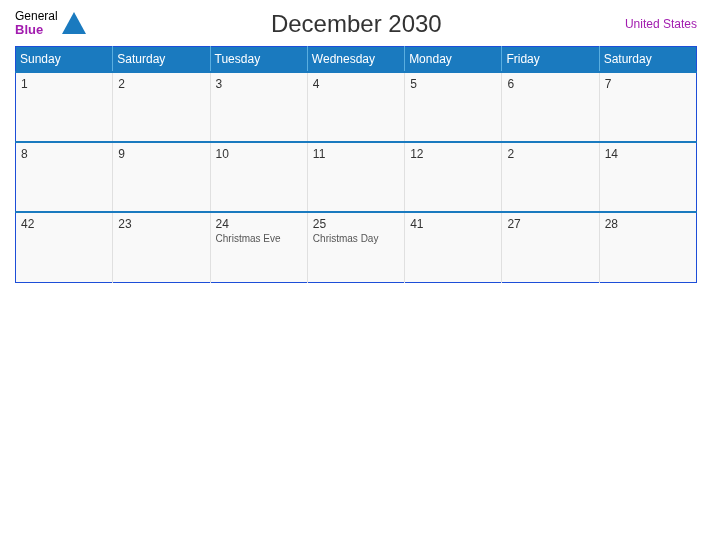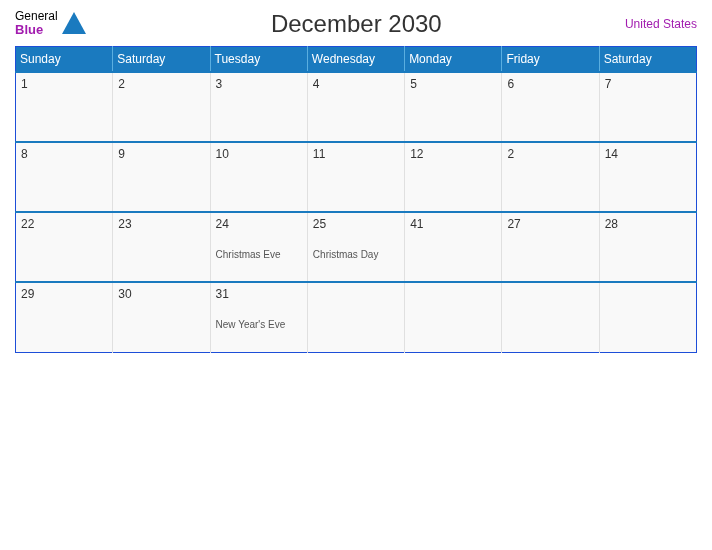--- a/index.html
+++ b/index.html
@@ -88,21 +88,21 @@
       border-right: none;
     }
     .day-number {
       font-size: 12px;
       color: #333;
       display: block;
     }
     .holiday {
       font-size: 10px;
       color: #555;
-      margin-top: 18px;
+      margin-top: 2px;
       display: block;
     }
     .empty {
       background: #f9f9f9;
     }
   </style>
 </head>
 <body>
 
 <div class="page">
@@ -176,21 +176,21 @@
           </td>
           <td>
             <span class="day-number">2</span>
           </td>
           <td>
             <span class="day-number">14</span>
           </td>
         </tr>
         <tr>
           <td>
-            <span class="day-number">22</span>
+            <span class="day-number">42</span>
           </td>
           <td>
             <span class="day-number">23</span>
           </td>
           <td>
             <span class="day-number">24</span>
             <span class="holiday">Christmas Eve</span>
           </td>
           <td>
             <span class="day-number">25</span>
@@ -198,32 +198,16 @@
           </td>
           <td>
             <span class="day-number">41</span>
           </td>
           <td>
             <span class="day-number">27</span>
           </td>
           <td>
             <span class="day-number">28</span>
           </td>
-        </tr>
-        <tr>
-          <td>
-            <span class="day-number">29</span>
-          </td>
-          <td>
-            <span class="day-number">30</span>
-          </td>
-          <td>
-            <span class="day-number">31</span>
-            <span class="holiday">New Year's Eve</span>
-          </td>
-          <td class="empty"></td>
-          <td class="empty"></td>
-          <td class="empty"></td>
-          <td class="empty"></td>
         </tr>
       </tbody>
   </table>
 </div>
 
 </body></html>

